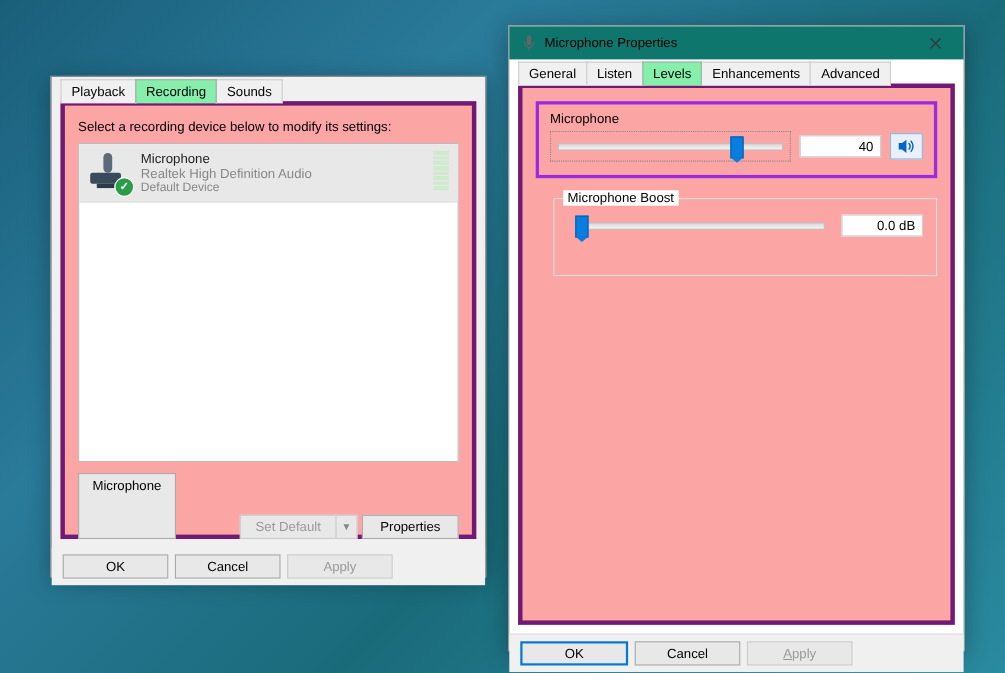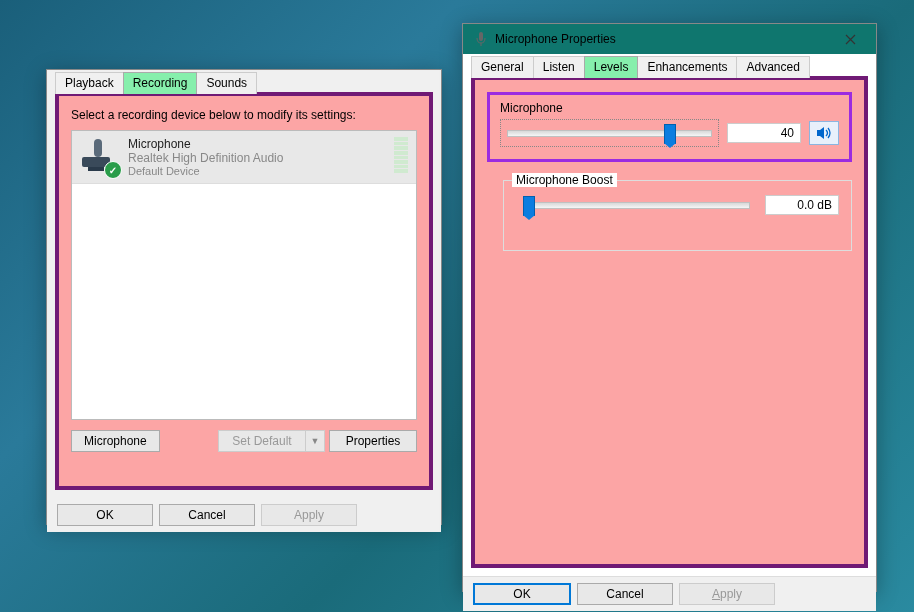--- a/index.html
+++ b/index.html
@@ -270,21 +270,21 @@
     }
     .boost-group .fieldset-label {
       position: absolute;
       top: -8px;
       left: 8px;
       background: #fff;
       padding: 0 4px;
     }
     .mic-window .dialog-buttons { border-top: 1px solid #ddd; }
     .mic-window .dialog-buttons .btn.primary { border: 2px solid #0078d7; padding: 2px 12px; }
-    .right-btn-group { display: flex; gap: 4px; }
+    .right-btn-group { display: flex; gap: 4px; margin-top: 38px; }
   </style>
 </head>
 <body>
 
 <div class="window sound-window">
   <div class="tabstrip">
     <div class="tab">Playback</div>
     <div class="tab active">Recording</div>
     <div class="tab">Sounds</div>
   </div>

